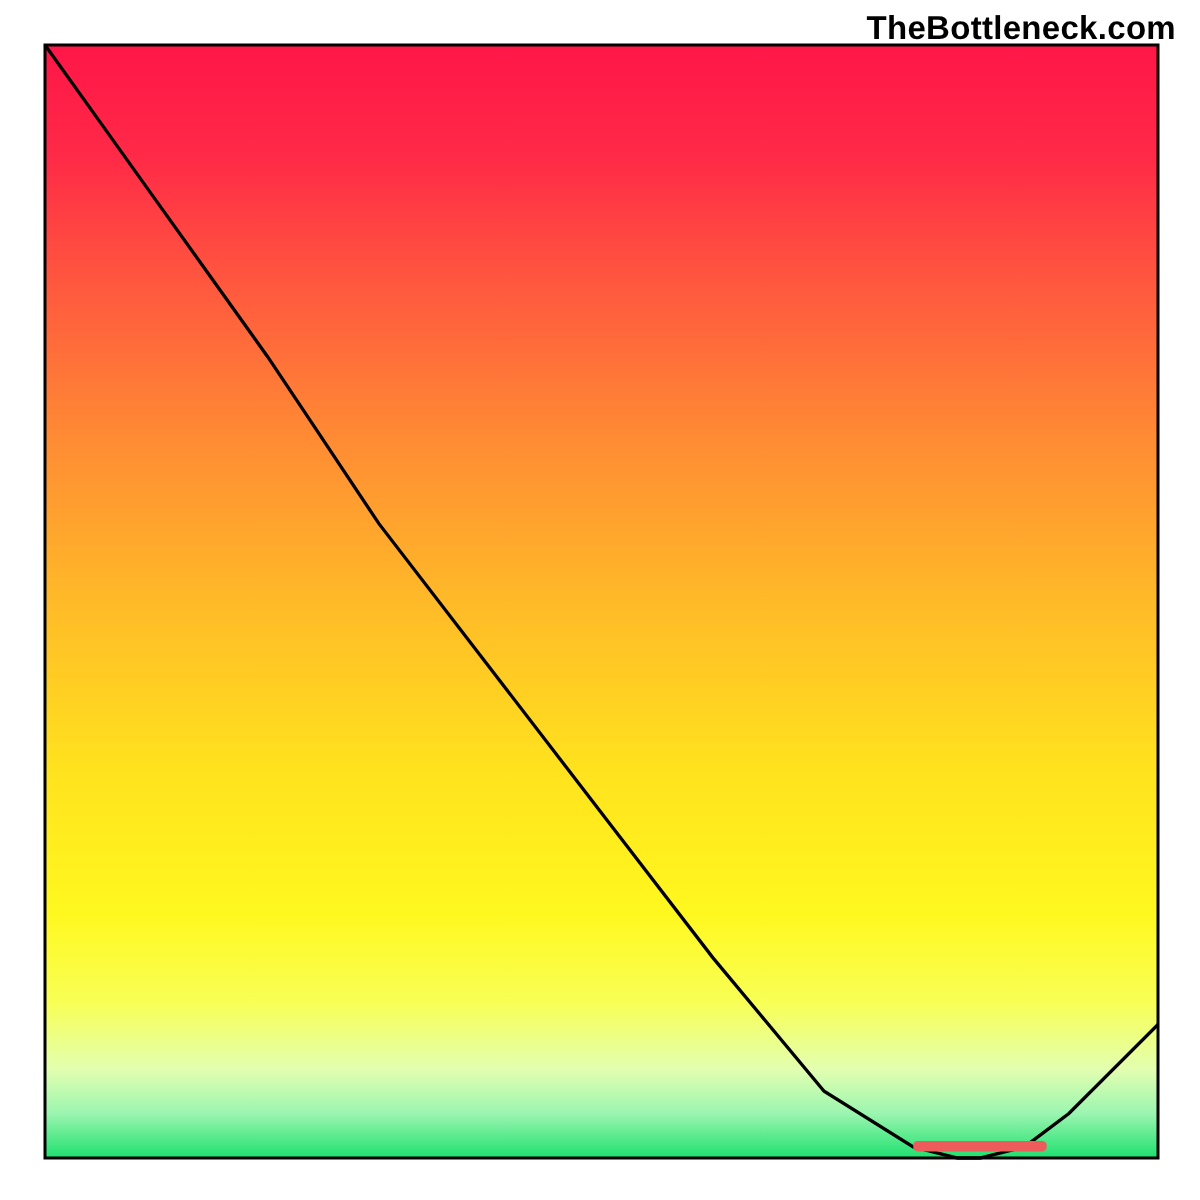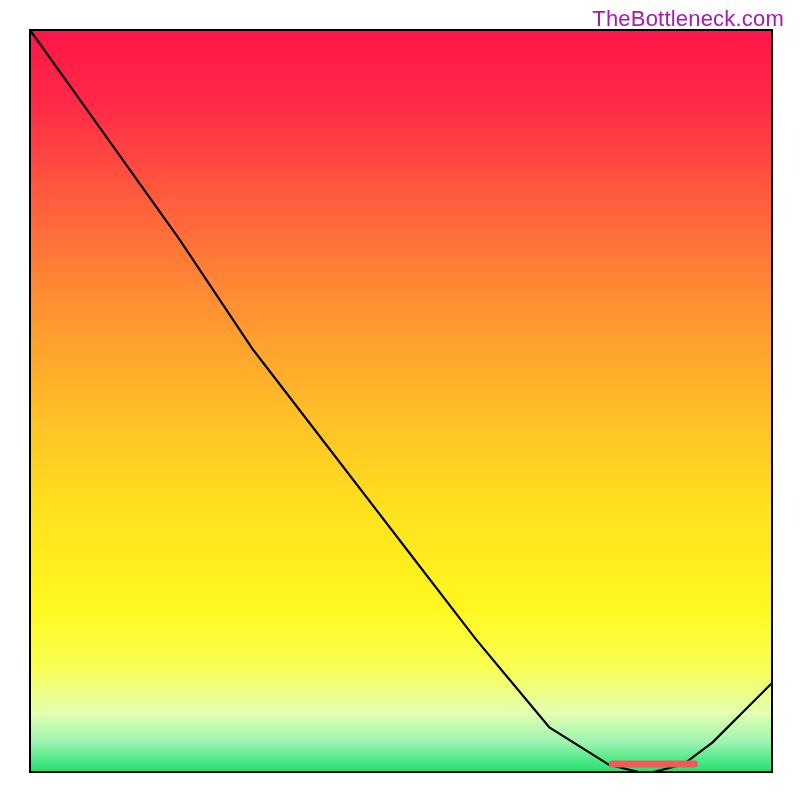--- a/index.html
+++ b/index.html
@@ -14,22 +14,22 @@
   #container {
     position: relative;
     width: 800px;
     height: 800px;
   }
   #watermark {
     position: absolute;
     top: 6px;
     right: 16px;
     font-size: 22px;
-    color: #a21caf;
-    font-weight: 400;
+    color: #000000;
+    font-weight: 700;
     letter-spacing: 0.2px;
     z-index: 10;
   }
   svg {
     position: absolute;
     left: 0;
     top: 0;
   }
 </style>
 </head>

